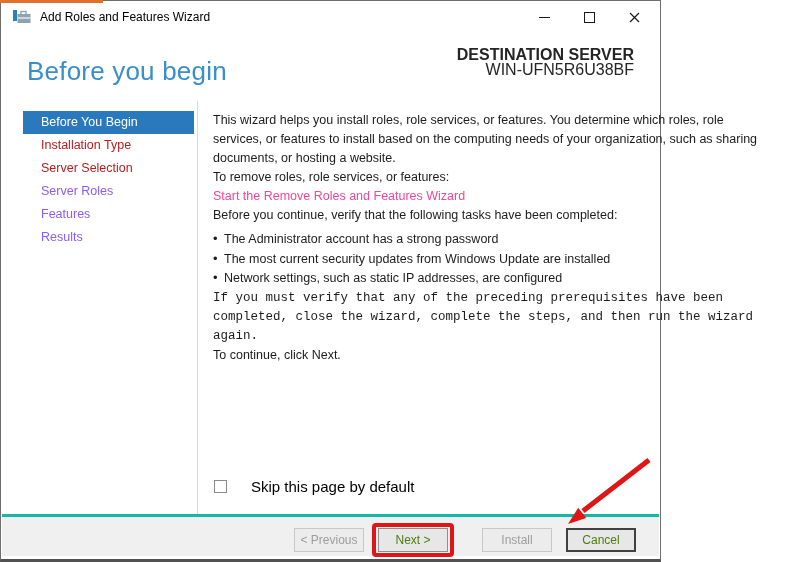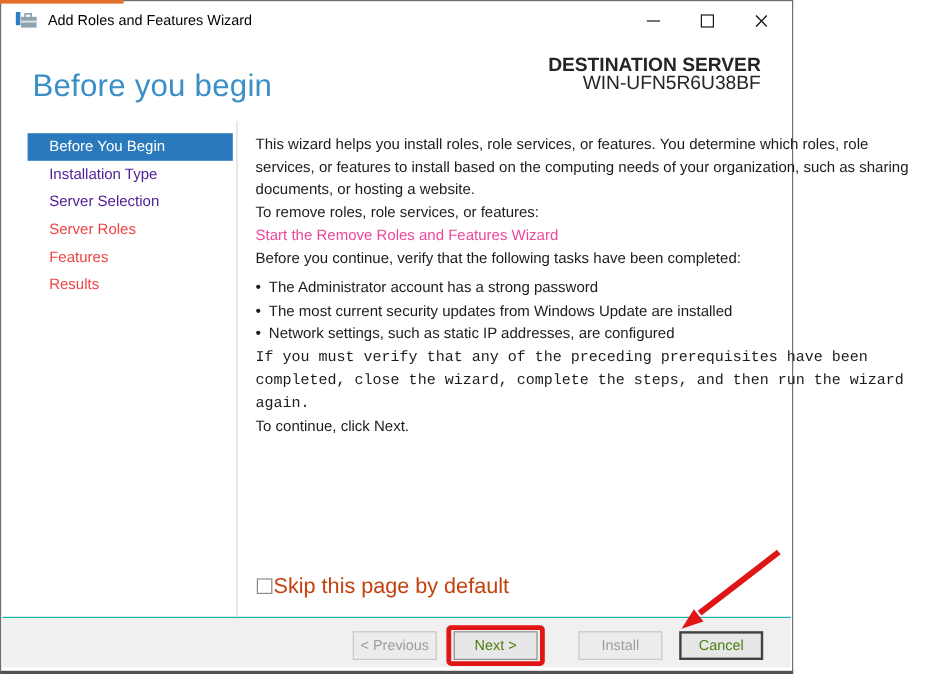--- a/index.html
+++ b/index.html
@@ -25,44 +25,44 @@
   .glyph-max{display:block;width:9px;height:9px;border:1px solid #1a1a1a;background:#fff;}
 
   
   .page-header{position:absolute;left:1px;top:31px;right:1px;height:68px;background:#fff;}
   .page-title{position:absolute;left:25px;top:24px;font-size:26px;font-weight:300;color:#3a8fc7;letter-spacing:.2px;}
   .dest{position:absolute;right:25px;top:15px;text-align:right;font-size:16px;line-height:15px;color:#252525;}
   .dest .dest-label{font-weight:700;}
 
   
   .sidebar{position:absolute;left:22px;top:110px;width:171px;}
-  .side-item{height:23px;line-height:23px;padding-left:18px;font-size:12.5px;color:#4c1d95;cursor:pointer;white-space:nowrap;}
+  .side-item{height:23px;line-height:23px;padding-left:18px;font-size:12.5px;color:#b91c1c;cursor:pointer;white-space:nowrap;}
   .side-item.selected{background:#2b79bd;color:#fff;}
-  .side-item.disabled{color:#ef4444;cursor:default;}
+  .side-item.disabled{color:#8b5cf6;cursor:default;}
   .v-sep{position:absolute;left:196px;top:100px;width:1px;height:415px;background:#d9d9d9;}
 
   
   .content{position:absolute;left:212px;top:110px;width:560px;font-size:12.5px;line-height:19px;color:#1c1c1c;}
   .content p{margin:0;}
   .p-remove{margin-top:13px;}
   .link{color:#ec4899;cursor:pointer;text-align:right;}
   .p-verify{margin-top:11px;}
   .task-list{list-style:none;margin:5px 0 0 0;padding:0;}
   .task-list li{position:relative;padding-left:11px;line-height:19.5px;}
   .task-list li::before{content:"\2022";position:absolute;left:0;top:-1px;font-size:13px;color:#1c1c1c;}
   .p-note{margin-top:7px;font-family:Liberation Mono, monospace;}
   .p-continue{margin-top:13px;}
 
   
   .skip-row{position:absolute;left:213px;top:477px;display:flex;align-items:center;cursor:pointer;}
   .cb{width:13px;height:13px;border:1px solid #8a8a8a;background:#fff;box-sizing:border-box;}
-  .skip-label{margin-left:1px;font-size:18px;color:#c2410c;}
+  .skip-label{margin-left:24px;font-size:15px;color:#000000;}
 
   
-  .footer{position:absolute;left:1px;right:1px;bottom:3px;height:42px;background:#f0f0f0;border-top:1px solid #14b8a6;box-sizing:border-box;}
+  .footer{position:absolute;left:1px;right:1px;bottom:3px;height:42px;background:#f0f0f0;border-top:3px solid #14b8a6;box-sizing:border-box;}
   .btn-row{position:absolute;right:23px;top:11px;display:flex;align-items:center;}
   .btn{width:70px;height:24px;box-sizing:border-box;display:flex;align-items:center;justify-content:center;
        font-family:inherit;font-size:12px;background:#e7e7e7;border:1px solid #8f8f8f;color:#4d7c0f;cursor:pointer;padding:0;}
   .btn.disabled{color:#9d9d9d;border-color:#c8c8c8;background:#ececec;cursor:default;}
   .btn-cancel{border:2px solid #414141;}
   .gap-s{width:14px;}.gap-l{width:34px;}
   .next-wrap{position:relative;}
   .anno-rect{position:absolute;left:-6px;top:-5px;right:-6px;bottom:-5px;border:4px solid #e01515;border-radius:4px;pointer-events:none;z-index:5;}
 
   

